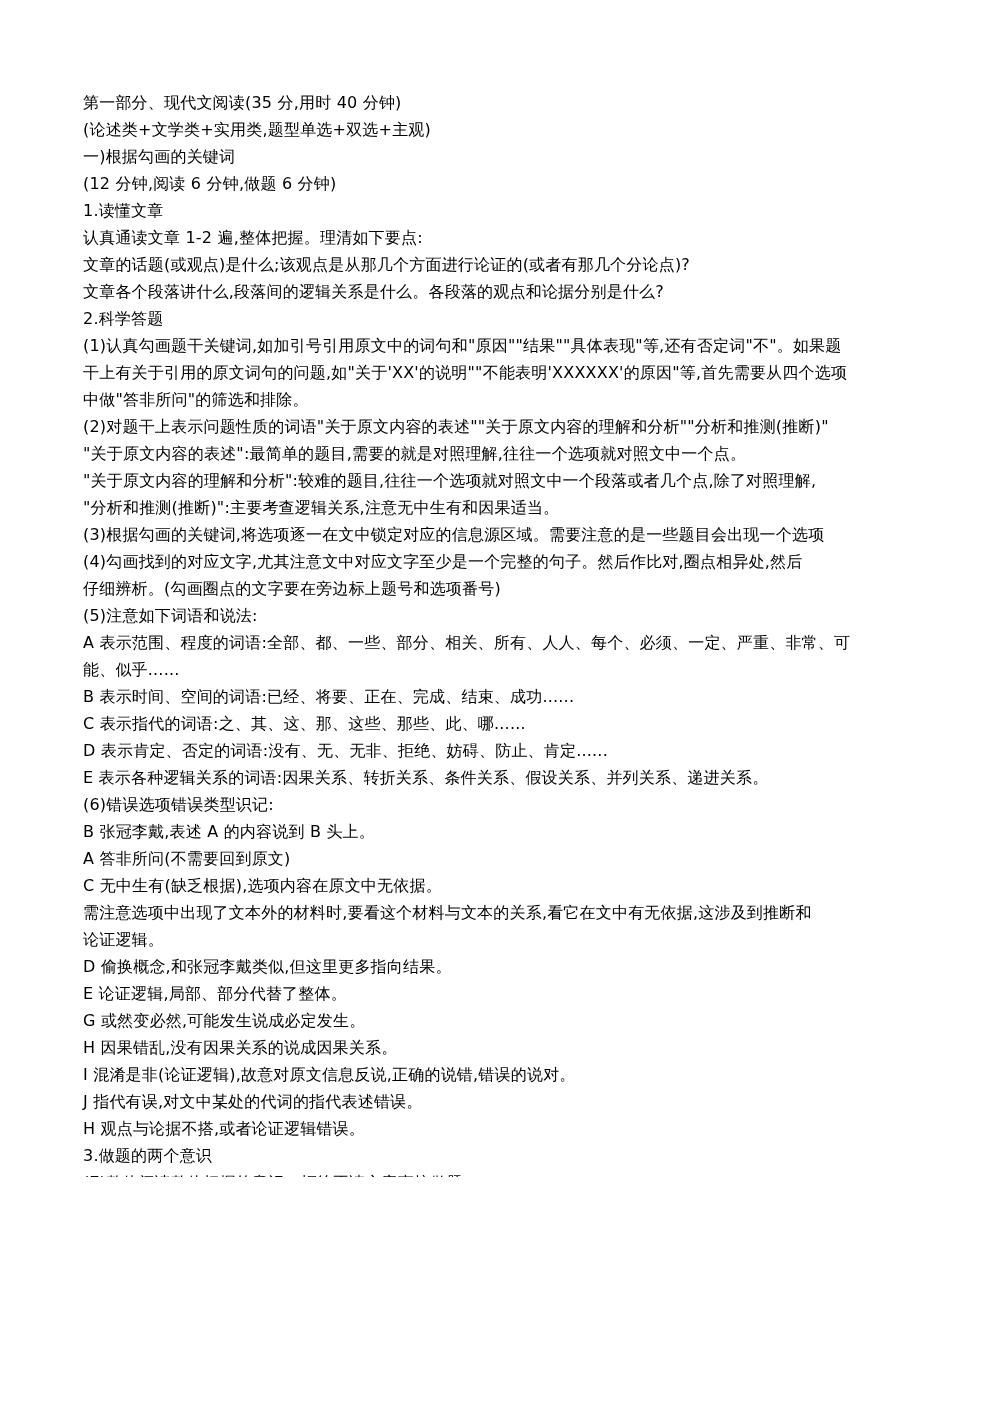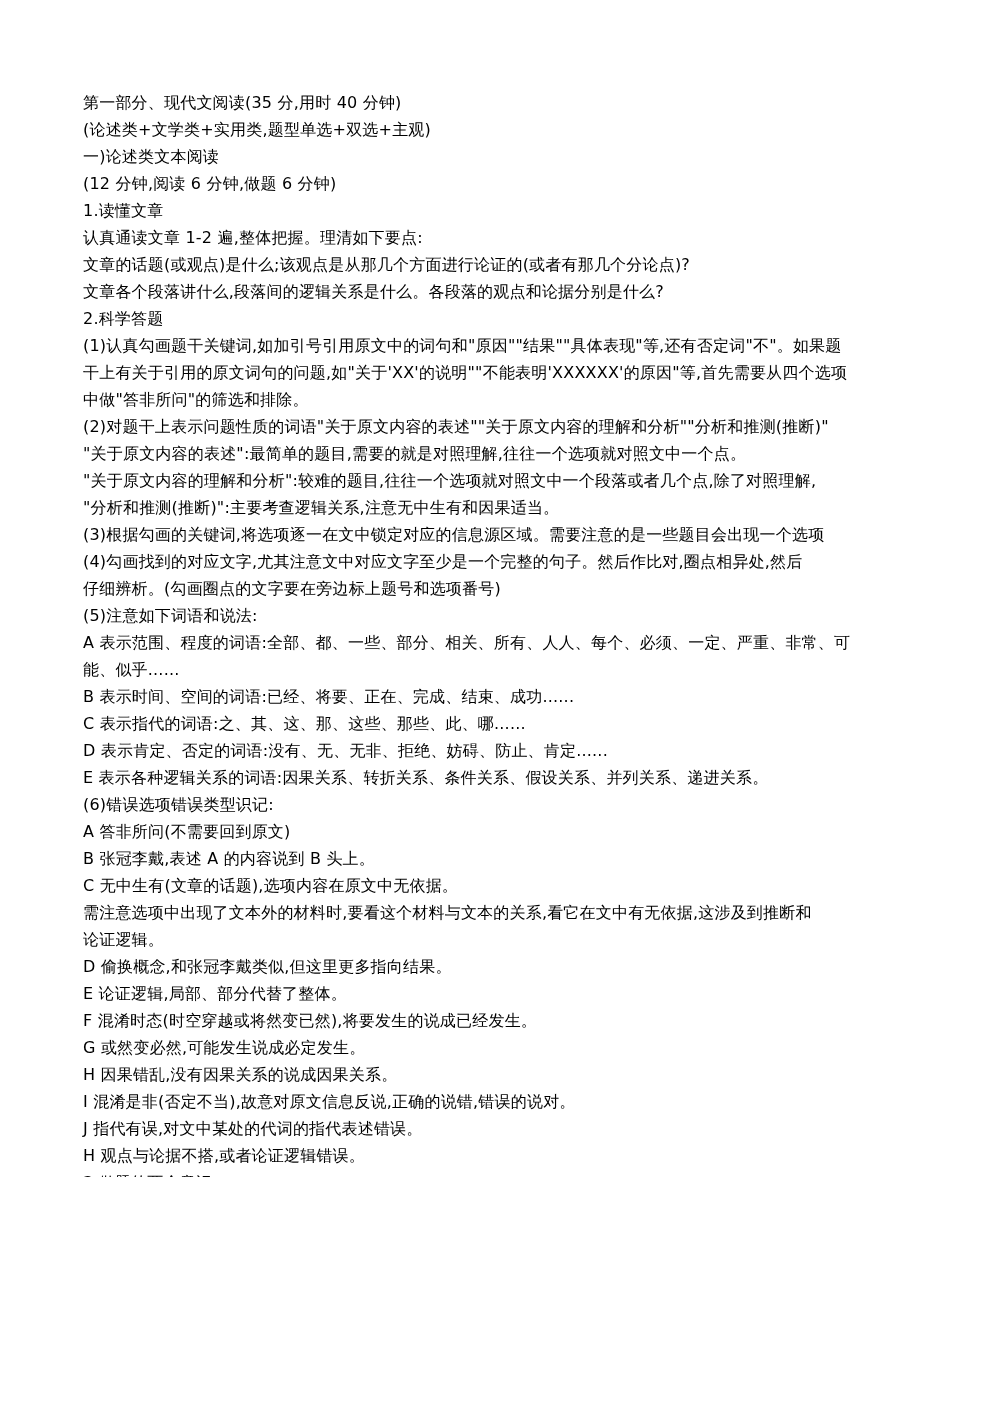--- a/index.html
+++ b/index.html
@@ -34,21 +34,21 @@
     text-underline-offset: 2px;
   }
 </style>
 </head>
 <body>
 
 <div class="page">
   <div class="doc" id="doc">
       <div class="text-line">第一部分、现代文阅读(35 分,用时 40 分钟)</div>
       <div class="text-line">(论述类+文学类+实用类,题型单选+双选+主观)</div>
-      <div class="text-line">一)论述类文本阅读</div>
+      <div class="text-line">一)根据勾画的关键词</div>
       <div class="text-line">(12 分钟,阅读 6 分钟,做题 6 分钟)</div>
       <div class="text-line">1.读懂文章</div>
       <div class="text-line">认真通读文章 1-2 遍,整体把握。理清如下要点:</div>
       <div class="text-line">文章的话题(或观点)是什么;该观点是从那几个方面进行论证的(或者有那几个分论点)?</div>
       <div class="text-line">文章各个段落讲什么,段落间的逻辑关系是什么。各段落的观点和论据分别是什么?</div>
       <div class="text-line">2.科学答题</div>
       <div class="text-line">(1)认真勾画题干关键词,如加引号引用原文中的词句和"原因""结果""具体表现"等,还有否定词"不"。如果题</div>
       <div class="text-line">干上有关于引用的原文词句的问题,如"关于'XX'的说明""不能表明'XXXXXX'的原因"等,首先需要从四个选项</div>
       <div class="text-line">中做"答非所问"的筛选和排除。</div>
       <div class="text-line">(2)对题干上表示问题性质的词语"关于原文内容的表述""关于原文内容的理解和分析""分析和推测(推断)"</div>
@@ -59,29 +59,28 @@
       <div class="text-line">(4)勾画找到的对应文字,尤其注意文中对应文字至少是一个完整的句子。然后作比对,圈点相异处,然后</div>
       <div class="text-line">仔细辨析。(勾画圈点的文字要在旁边标上题号和选项番号)</div>
       <div class="text-line">(5)注意如下词语和说法:</div>
       <div class="text-line">A 表示范围、程度的词语:全部、都、一些、部分、相关、所有、人人、每个、必须、一定、严重、非常、可</div>
       <div class="text-line">能、似乎......</div>
       <div class="text-line">B 表示时间、空间的词语:已经、将要、正在、完成、结束、成功......</div>
       <div class="text-line">C 表示指代的词语:之、其、这、那、这些、那些、此、哪......</div>
       <div class="text-line">D 表示肯定、否定的词语:没有、无、无非、拒绝、妨碍、防止、肯定......</div>
       <div class="text-line">E 表示各种逻辑关系的词语:因果关系、转折关系、条件关系、假设关系、并列关系、递进关系。</div>
       <div class="text-line">(6)错误选项错误类型识记:</div>
+      <div class="text-line">B 张冠李戴,表述 A 的内容说到 B 头上。</div>
       <div class="text-line">A 答非所问(不需要回到原文)</div>
-      <div class="text-line">B 张冠李戴,表述 A 的内容说到 B 头上。</div>
-      <div class="text-line">C 无中生有(文章的话题),选项内容在原文中无依据。</div>
+      <div class="text-line">C 无中生有(缺乏根据),选项内容在原文中无依据。</div>
       <div class="text-line">需注意选项中出现了文本外的材料时,要看这个材料与文本的关系,看它在文中有无依据,这涉及到推断和</div>
       <div class="text-line">论证逻辑。</div>
       <div class="text-line">D 偷换概念,和张冠李戴类似,但这里更多指向结果。</div>
       <div class="text-line">E 论证逻辑,局部、部分代替了整体。</div>
-      <div class="text-line">F 混淆时态(时空穿越或将然变已然),将要发生的说成已经发生。</div>
       <div class="text-line">G 或然变必然,可能发生说成必定发生。</div>
       <div class="text-line">H 因果错乱,没有因果关系的说成因果关系。</div>
-      <div class="text-line">I 混淆是非(否定不当),故意对原文信息反说,正确的说错,错误的说对。</div>
+      <div class="text-line">I 混淆是非(论证逻辑),故意对原文信息反说,正确的说错,错误的说对。</div>
       <div class="text-line">J 指代有误,对文中某处的代词的指代表述错误。</div>
       <div class="text-line">H 观点与论据不搭,或者论证逻辑错误。</div>
       <div class="text-line">3.做题的两个意识</div>
       <div class="text-line">(7)整体阅读整体把握的意识。拒绝不读文章直接做题。</div>
     </div>
 </div>
 
 </body></html>

